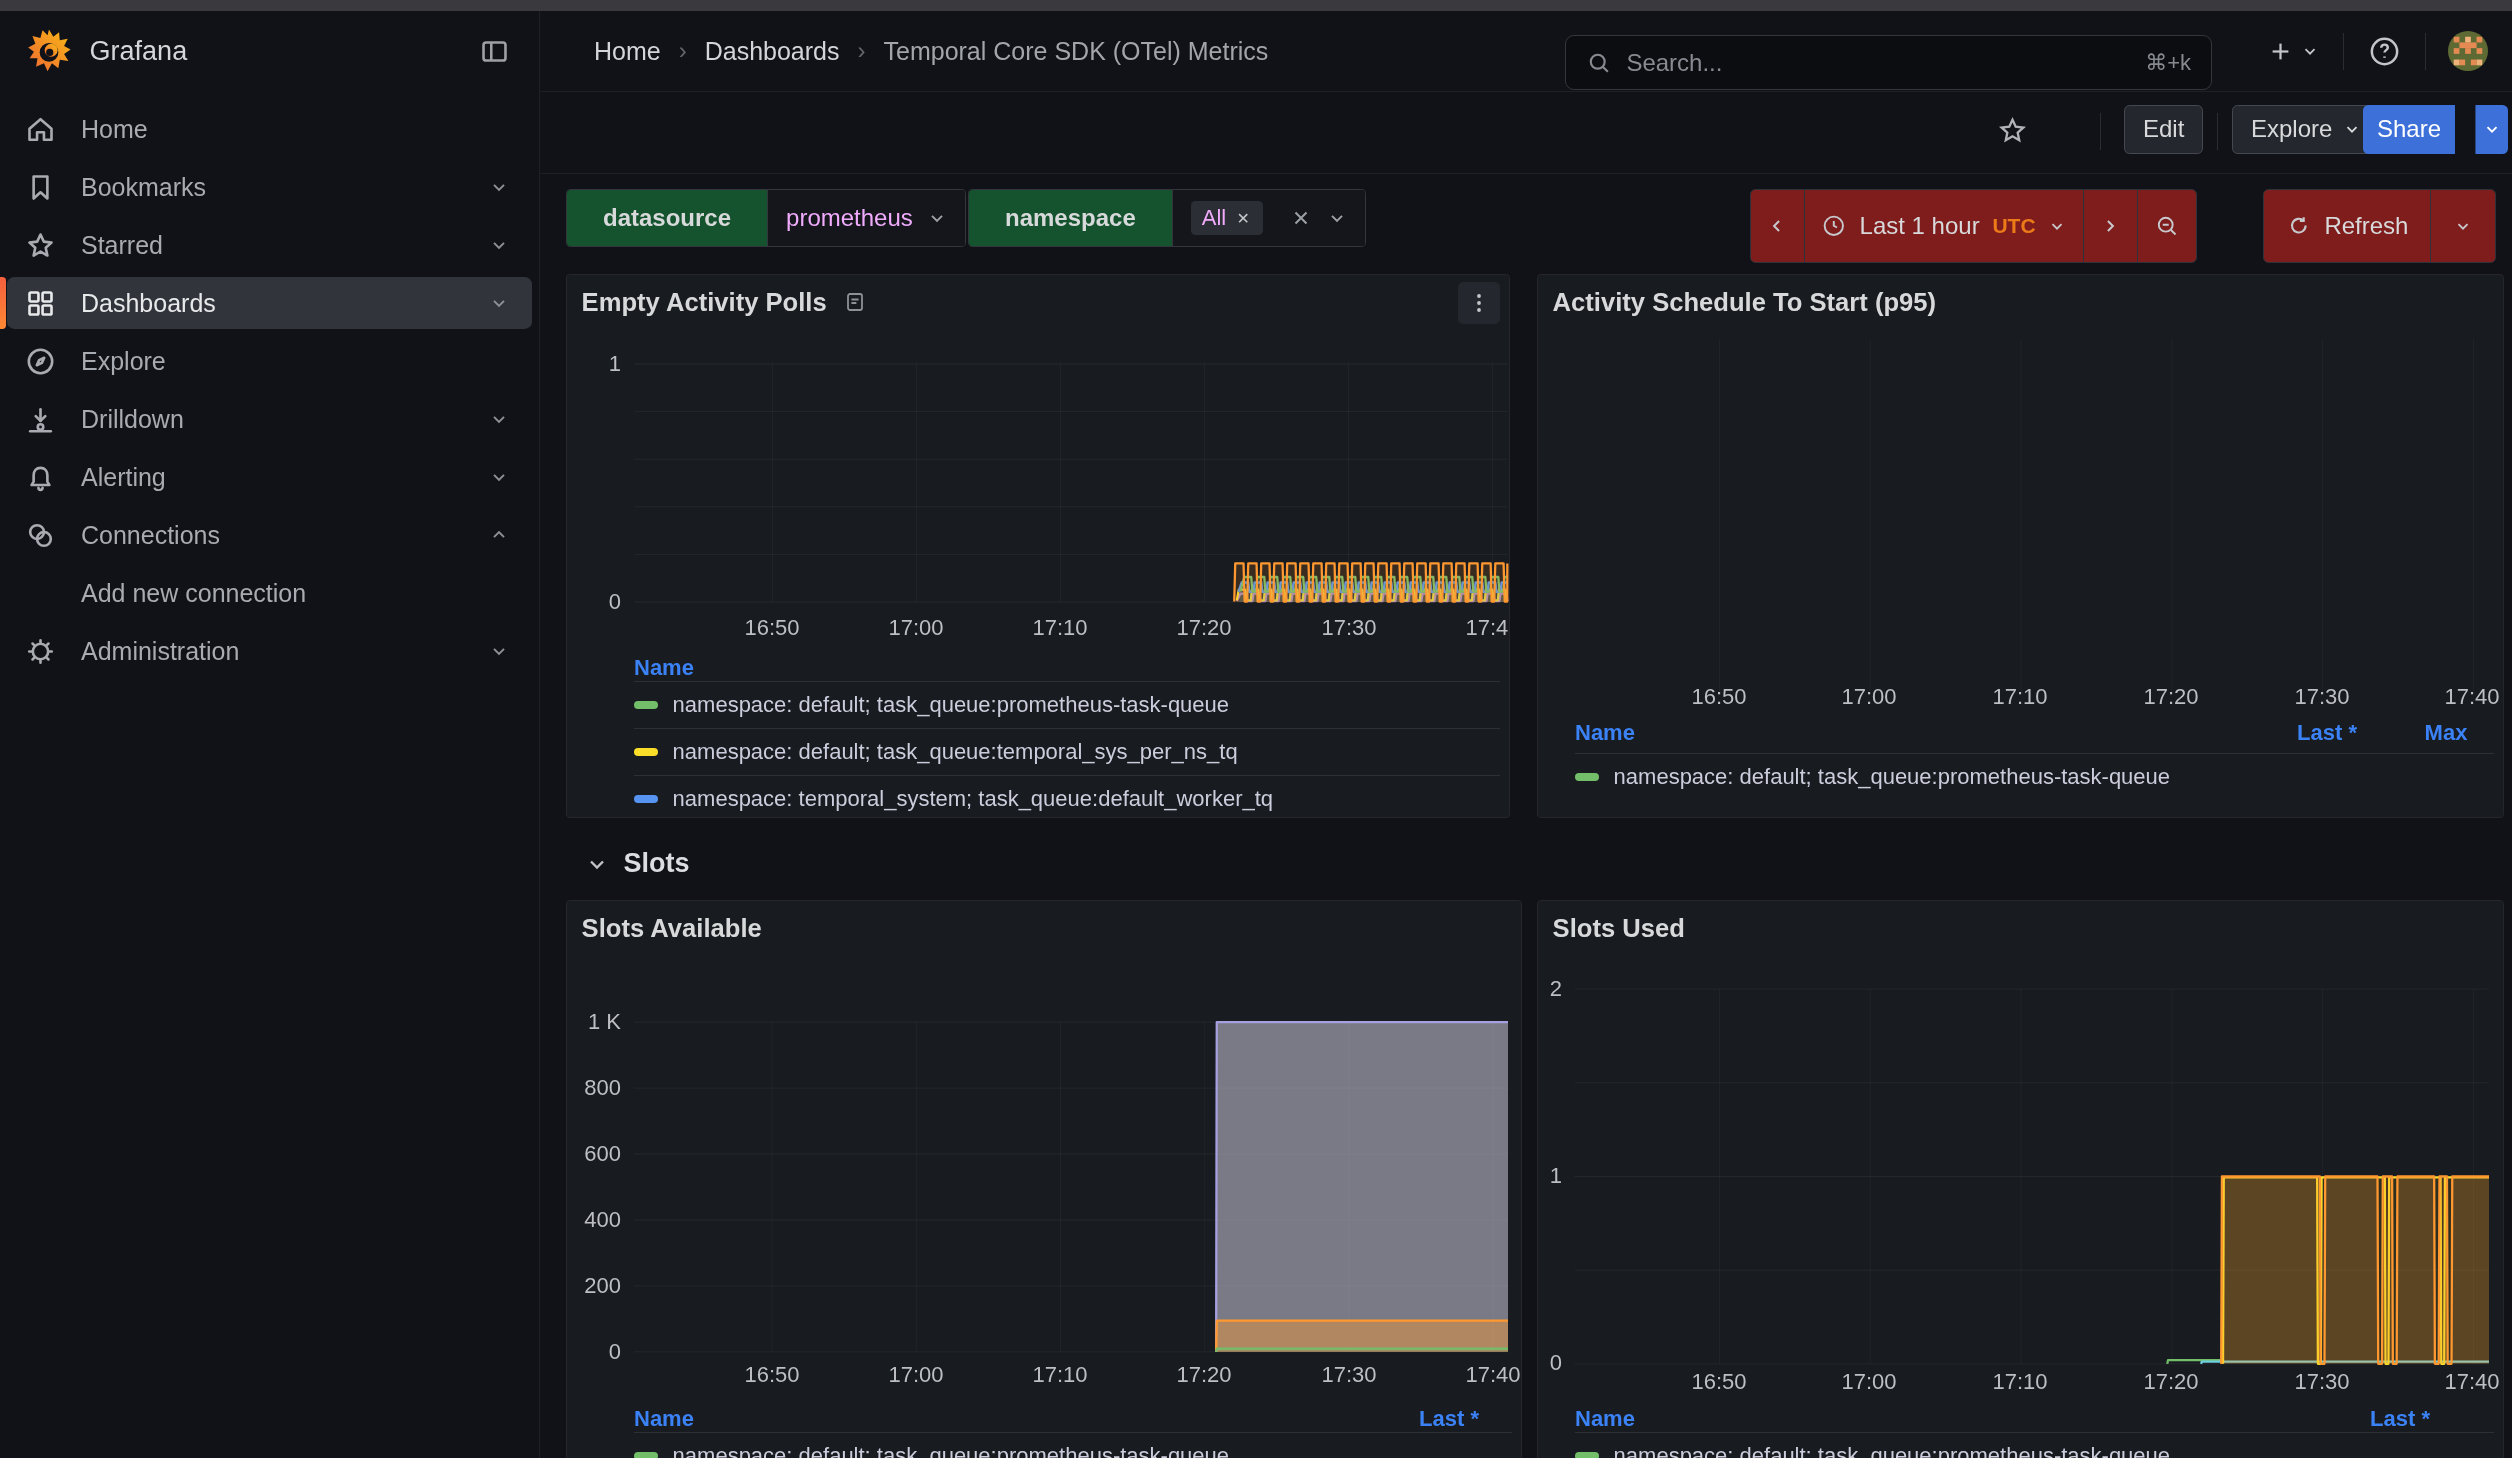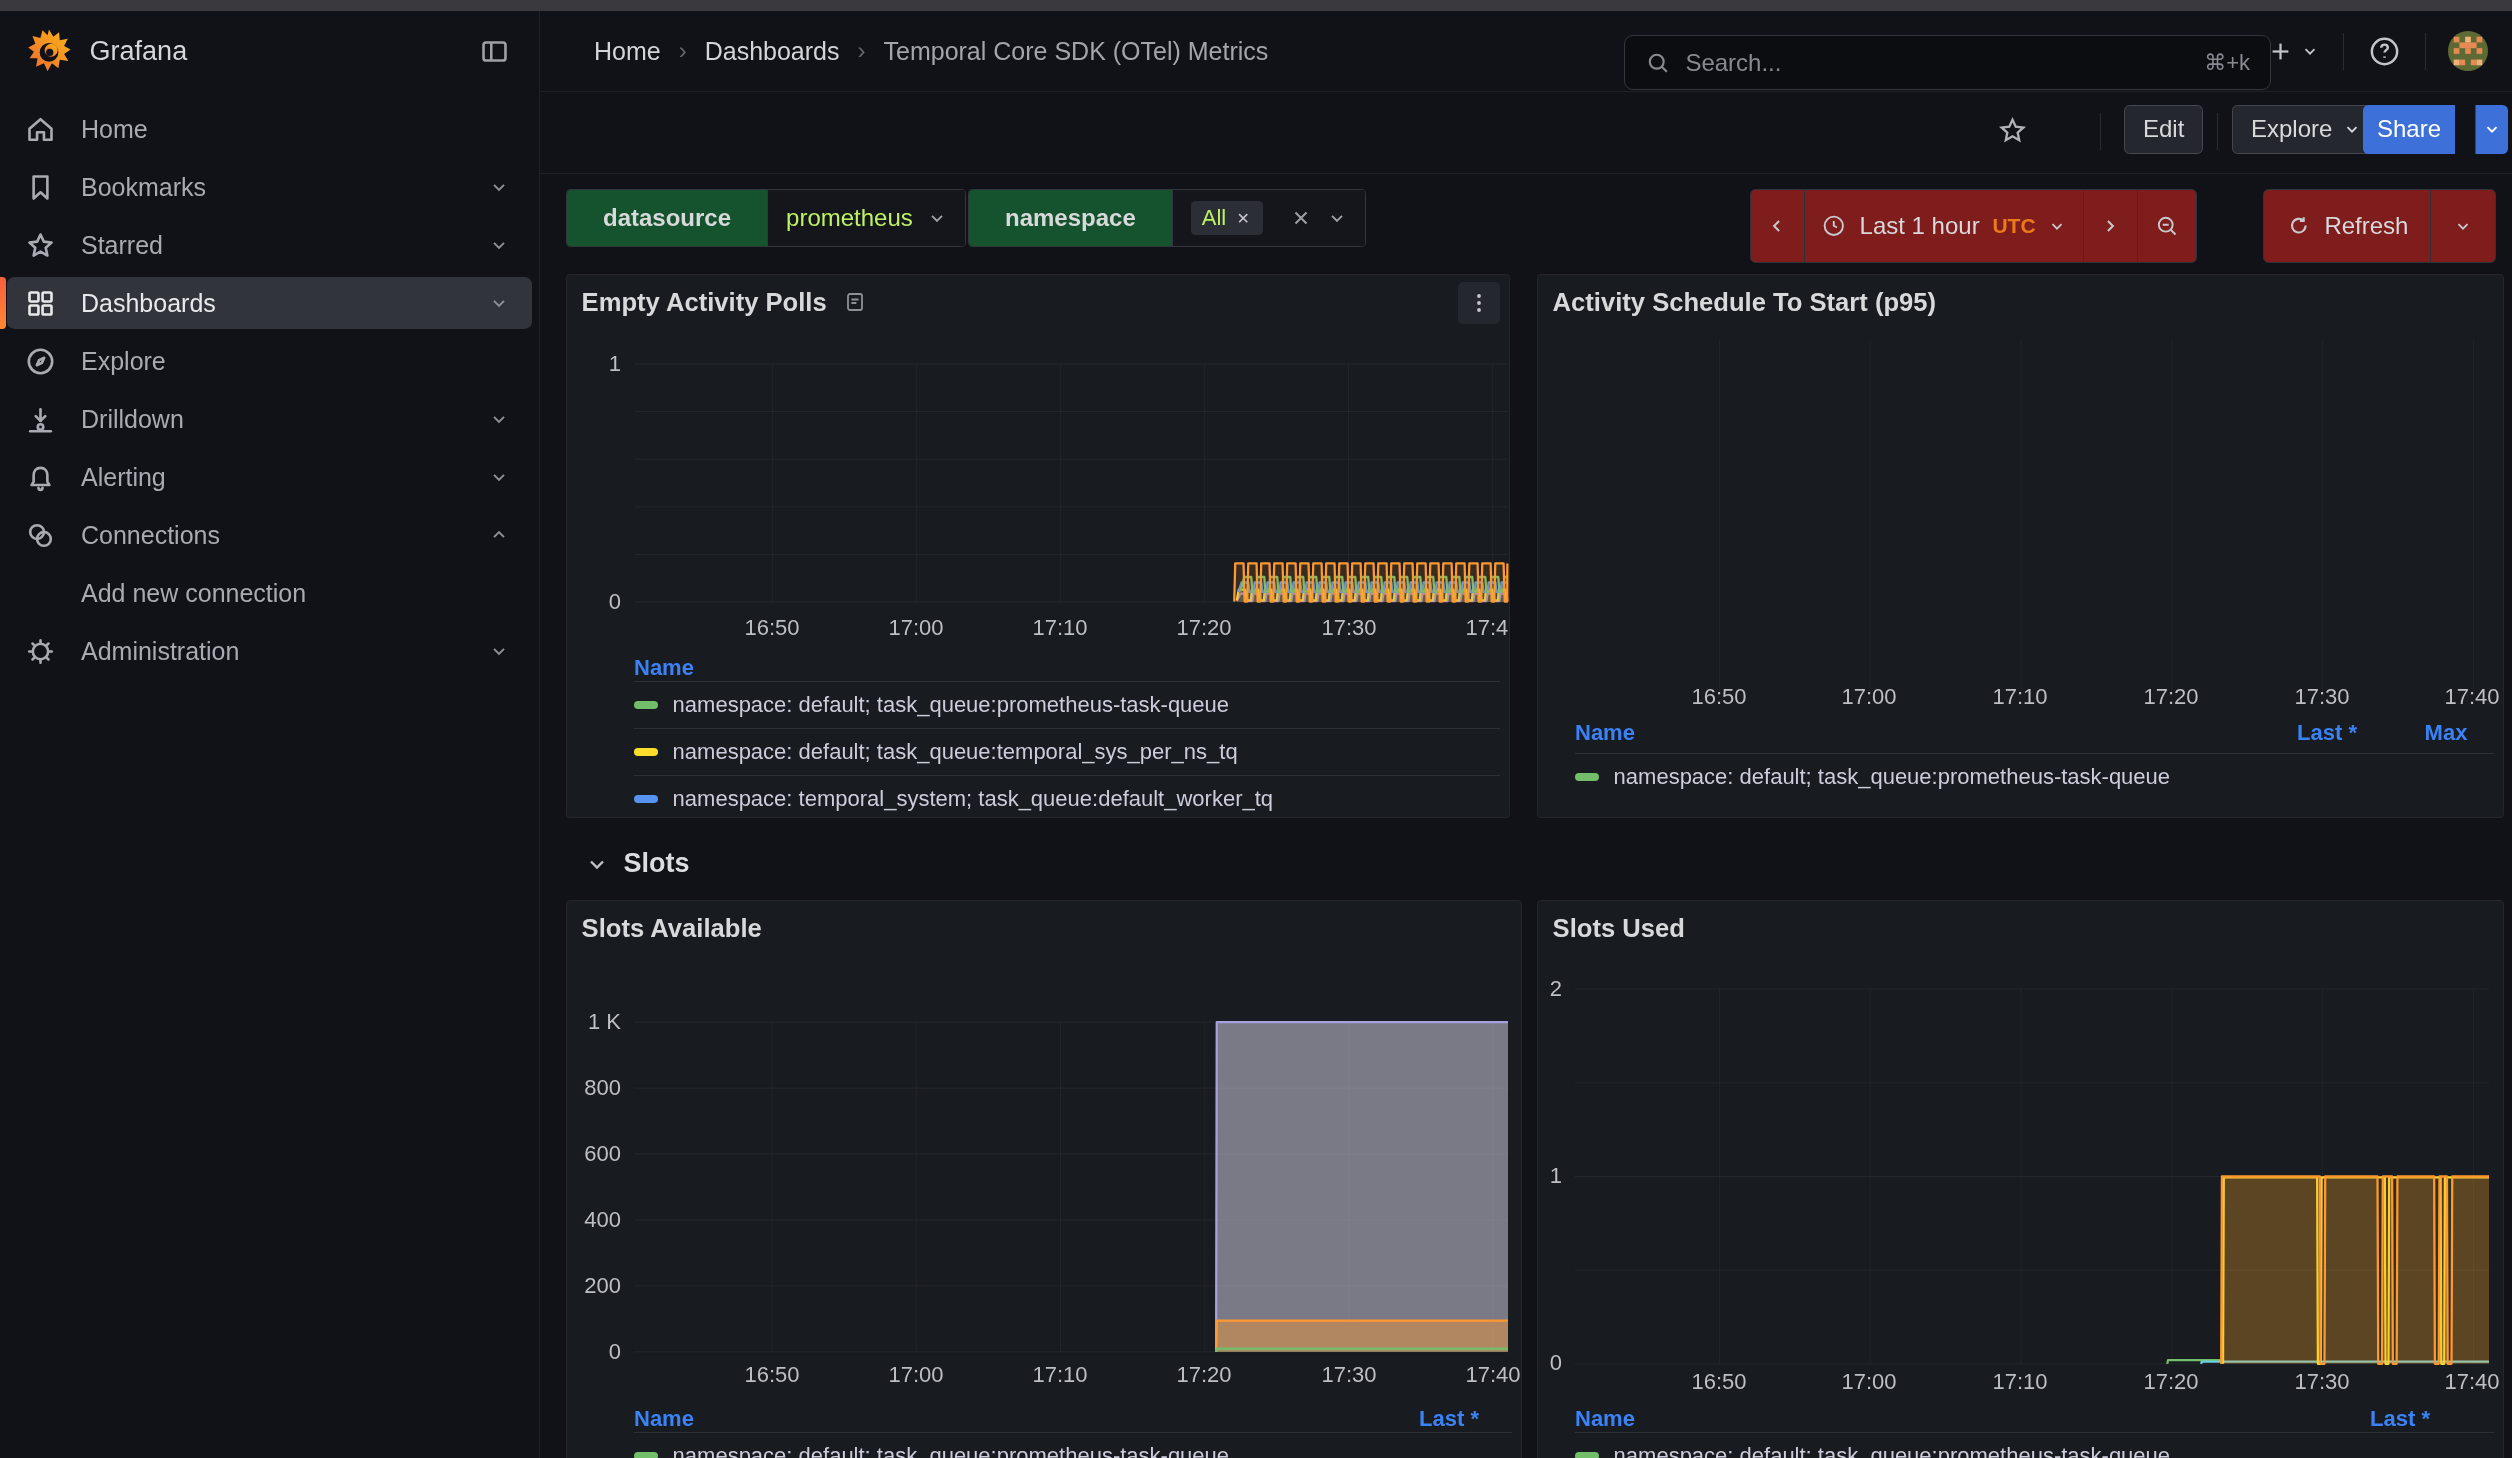--- a/index.html
+++ b/index.html
@@ -11,21 +11,21 @@
   .mac-strip{position:absolute;left:0;top:0;width:100%;height:11px;background:#3A3A3E;}
   .topbar{position:absolute;left:0;top:11px;width:100%;height:80px;background:#111217;border-bottom:0.9px solid #1E2025;}
   .topbar-left{position:absolute;left:0;top:0;width:539px;height:100%;border-right:0.9px solid #1E2025;display:flex;align-items:center;}
   .logo{margin-left:25.6px;width:46px;height:46px;}
   .brand{margin-left:18px;font-size:27px;color:#D5D6D9;}
   .toggle{position:absolute;right:29px;top:25px;color:#9DA0A6;}
   .breadcrumb{position:absolute;left:594px;top:0;height:100%;display:flex;align-items:center;font-size:25px;}
   .crumb{color:#D3D5D8;}
   .crumb.current{color:#A2A5AA;}
   .crumb-sep{color:#63666D;margin:0 18px;font-size:24px;}
-  .search-wrap{position:absolute;left:1624px;top:24px;width:647px;height:55px;background:#0C0D11;border:0.9px solid #33363C;
+  .search-wrap{position:absolute;left:1565px;top:24px;width:647px;height:55px;background:#0C0D11;border:0.9px solid #33363C;
                border-radius:9px;display:flex;align-items:center;box-sizing:border-box;padding:0 20px;color:#878B91;}
   .search-wrap input{flex:1;background:transparent;border:none;outline:none;color:#C7C9CD;font-size:24px;margin-left:12.8px;
                      font-family:inherit;}
   .search-wrap input::placeholder{color:#878B91;}
   .kbd{font-size:22px;color:#878B91;}
   .top-actions{position:absolute;right:0;top:0;height:100%;display:flex;align-items:center;color:#C3C5C9;}
   .vdiv{width:0.9px;height:37px;background:#2A2C31;}
   .icon-btn{display:flex;align-items:center;justify-content:center;cursor:pointer;}
   .avatar{width:40px;height:40px;border-radius:50%;overflow:hidden;}
   
@@ -43,21 +43,21 @@
   
   .dash-toolbar{position:absolute;left:540px;top:91px;right:0;height:82px;border-bottom:0.9px solid #1E2025;}
   .btn{display:inline-flex;align-items:center;justify-content:center;gap:11px;height:49px;border-radius:5.5px;
        font-size:24px;color:#D8D9DA;box-sizing:border-box;cursor:pointer;}
   .btn.secondary{background:#24272D;border:0.9px solid #45484F;padding:0 18px;}
   .btn.primary{background:#3D71D9;color:#FFFFFF;border:none;}
   
   .var-box{position:absolute;top:189px;height:58px;display:flex;align-items:stretch;border:0.9px solid #33363C;
            border-radius:4.6px;box-sizing:border-box;overflow:hidden;font-size:24px;}
   .var-label{display:flex;align-items:center;padding:0 36px;background:#14532d;color:#D8D9DA;font-weight:bold;border-right:0.9px solid #33363C;}
-  .var-value{display:flex;align-items:center;gap:14.6px;padding:0 18px;background:#14161B;color:#bef264;}
+  .var-value{display:flex;align-items:center;gap:14.6px;padding:0 18px;background:#14161B;color:#f0abfc;}
   .pill{display:inline-flex;align-items:center;gap:9px;background:#2B2E35;border-radius:4.6px;padding:3.7px 11px;font-size:22px;}
   .tool-group{position:absolute;top:189px;height:74px;display:flex;align-items:stretch;background:#7f1d1d;
               border:0.9px solid #2F323A;border-radius:5.5px;box-sizing:border-box;overflow:hidden;color:#C7C9CD;}
   .tg-seg{display:flex;align-items:center;justify-content:center;gap:12.8px;padding:0 16.4px;border-right:0.9px solid #2F323A;cursor:pointer;}
   .tg-seg:last-child{border-right:none;}
   .time-label{color:#D8D9DA;font-size:24px;}
   .tz{color:#EB7B18;font-size:21px;font-weight:bold;}
   .refresh-label{color:#D8D9DA;font-size:24px;}
   
   .panel{position:absolute;background:#181B1F;border:0.9px solid #24262B;border-radius:3.7px;box-sizing:border-box;overflow:hidden;}

